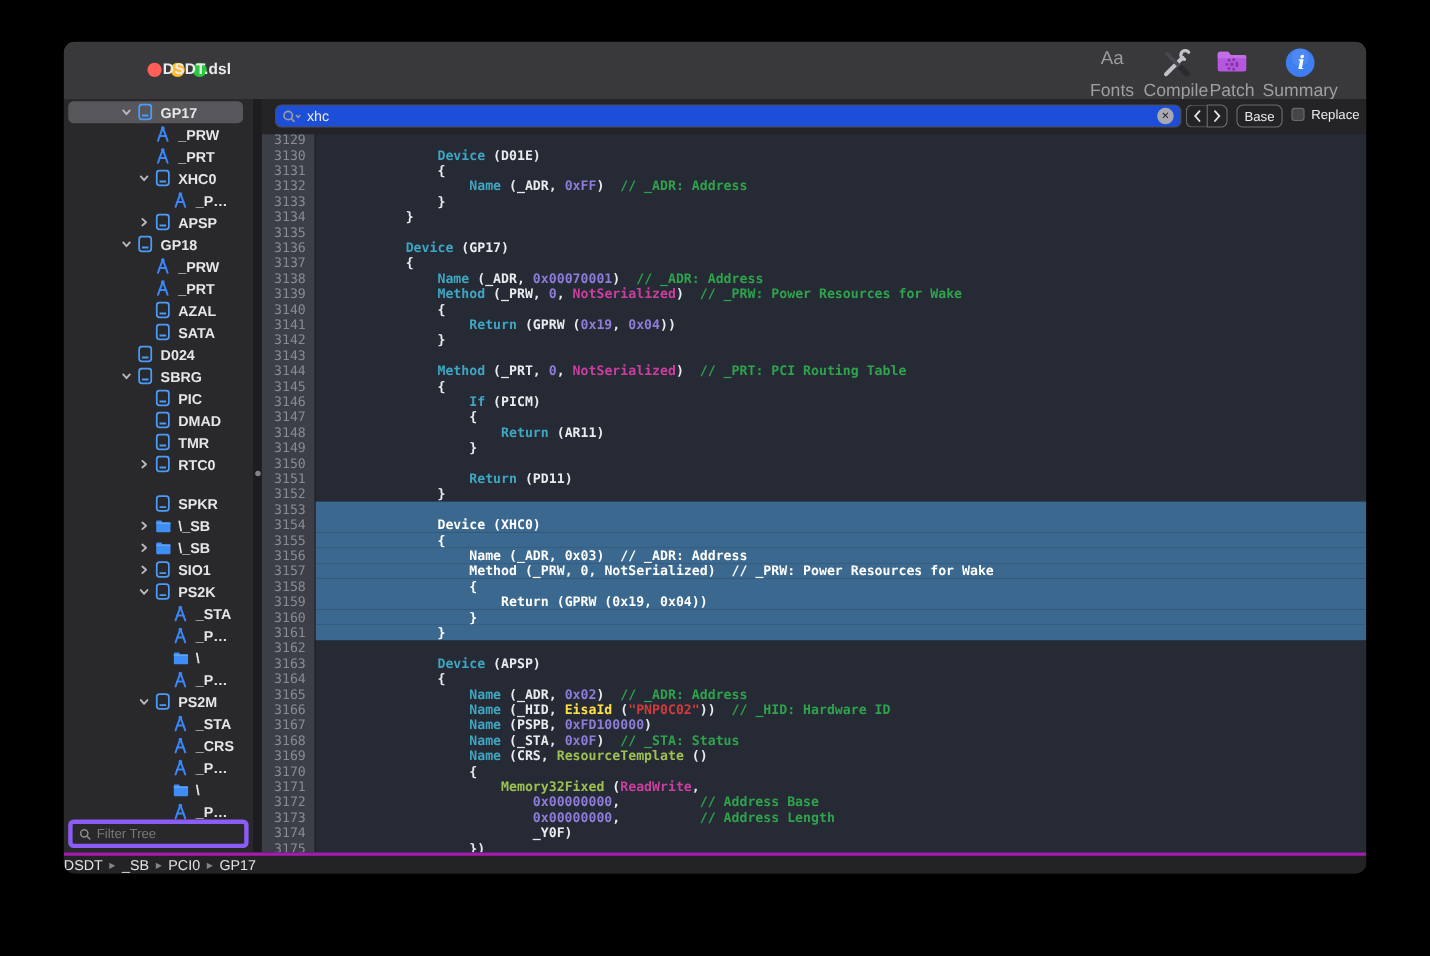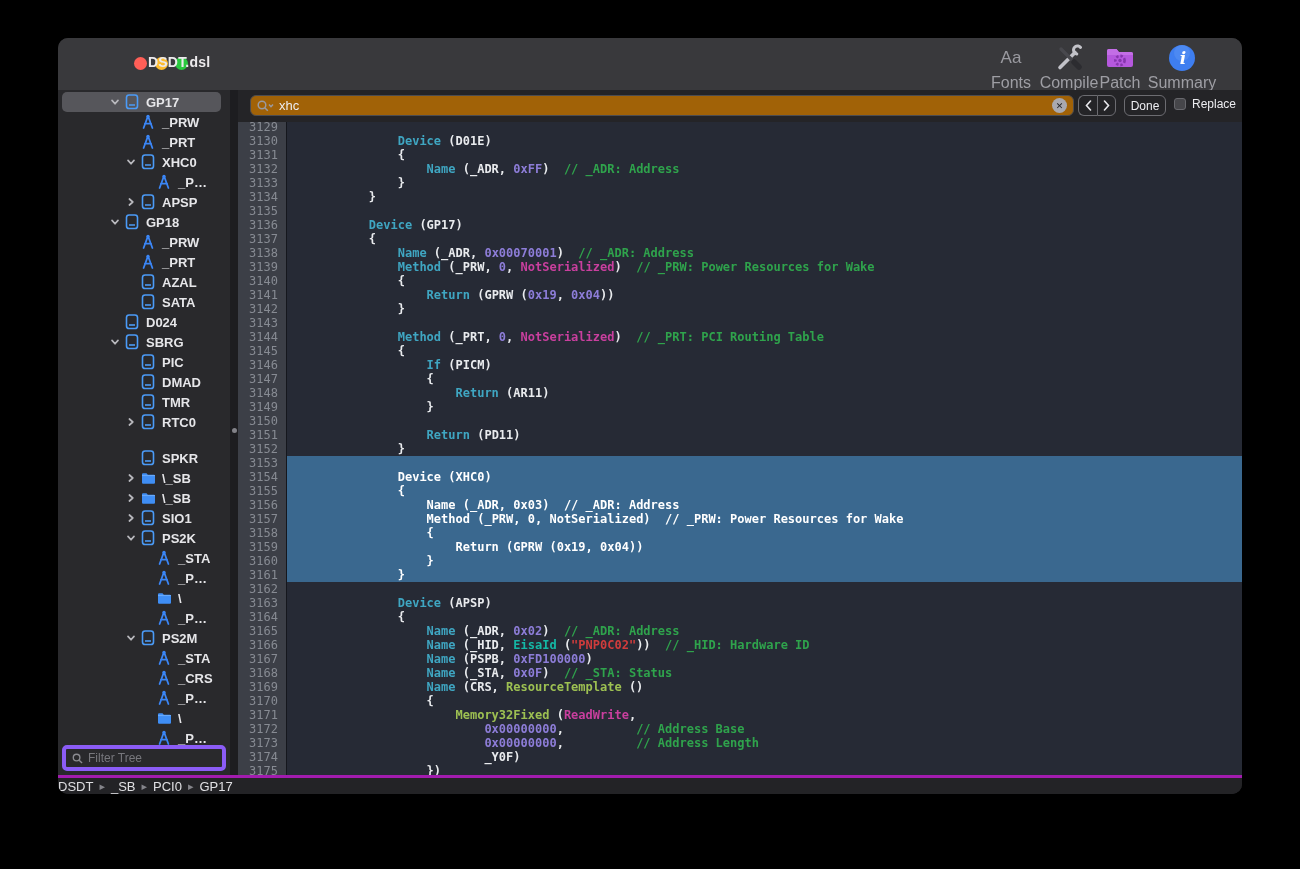--- a/index.html
+++ b/index.html
@@ -6,42 +6,42 @@
   .stage{position:relative;width:1300px;height:869px;background:#000;overflow:hidden;
          font-family:"Liberation Sans","DejaVu Sans",sans-serif;}
   .window{position:absolute;left:58px;top:38px;width:1184px;height:756px;
           background:#29292c;border-radius:10px;overflow:hidden;box-shadow:0 20px 60px rgba(0,0,0,.8);}
   
   .titlebar{position:absolute;left:0;top:0;width:1184px;height:52px;background:#39393c;
             border-bottom:1px solid #1f1f22;}
   .tlight{position:absolute;top:57px;width:13px;height:13px;border-radius:50%;}
   .win-title{position:absolute;left:90px;top:16px;font-size:14px;font-weight:bold;color:#eceaec;letter-spacing:.2px;}
   .titem{position:absolute;top:5px;width:60px;display:flex;flex-direction:column;align-items:center;gap:1px;cursor:default;}
-  .titem .ticon{height:30px;display:flex;align-items:center;justify-content:center;}
+  .titem .ticon{height:30px;display:flex;justify-content:center;}
   .titem .tlabel{font-size:16px;color:#9e9ea4;}
   .aa{font-size:17px;color:#9a9aa0;font-weight:500;}
   
   .sidebar{position:absolute;left:0;top:52px;width:172px;height:685px;background:#29292c;}
   .tree{position:absolute;left:0;top:2px;right:0;}
   .trow{position:relative;height:20px;display:flex;align-items:center;margin:0 9px 0 4px;border-radius:5px;}
   .trow.tsel{background:#56565b;}
   .chevslot{width:14px;height:14px;flex:none;display:flex;align-items:center;justify-content:center;margin-right:2px;}
   .ticonslot{width:16px;height:16px;flex:none;display:flex;align-items:center;justify-content:center;}
   .tname{margin-left:6px;font-size:13px;font-weight:600;color:#e6e6e9;white-space:nowrap;}
   .filter{position:absolute;left:4px;right:4px;bottom:4px;height:18px;border:4px solid #8b5cf6;
           border-radius:5px;display:flex;align-items:center;padding:0 6px;gap:5px;background:#29292c;}
   .filter .ph{font-size:12px;color:#77777c;}
   
   .divider{position:absolute;left:172px;top:52px;width:8px;height:685px;background:#1d1d20;}
   .divdot{position:absolute;left:1.5px;top:338px;width:5px;height:5px;border-radius:50%;background:#828288;}
   
   .main{position:absolute;left:180px;top:52px;width:1004px;height:685px;background:#262a35;}
   .searchrow{position:absolute;left:0;top:0;width:1004px;height:32px;background:#242427;
              border-bottom:1px solid #1b1b1e;display:flex;align-items:center;}
-  .sfield{position:absolute;left:12px;top:5px;width:824px;height:21px;background:#a16207;
+  .sfield{position:absolute;left:12px;top:5px;width:824px;height:21px;background:#1d4ed8;
           border:1px solid #4c4c50;border-radius:6px;display:flex;align-items:center;padding:0 6px;gap:5px;box-sizing:border-box;}
   .sq{font-size:13px;color:#ececf0;flex:1;}
   .sclear{width:15px;height:15px;border-radius:50%;background:#a9a9af;color:#242427;font-size:9px;font-weight:bold;
           display:flex;align-items:center;justify-content:center;flex:none;}
   .navbtns{position:absolute;left:840px;top:5px;height:21px;display:flex;}
   .navbtn{width:19px;height:21px;border:1px solid #6c6c71;background:transparent;color:#e6e6ea;font-size:11px;
           display:flex;align-items:center;justify-content:center;box-sizing:border-box;}
   .navbtn.prev{border-radius:6px 0 0 6px;border-right:none;}
   .navbtn.next{border-radius:0 6px 6px 0;}
   .donebtn{position:absolute;left:886px;top:5px;width:42px;height:21px;border:1px solid #6c6c71;border-radius:6px;
@@ -52,21 +52,21 @@
   
   .codearea{position:absolute;left:0;top:32px;width:1004px;height:653px;overflow:hidden;background:#262a35;}
   .gutterbg{position:absolute;left:0;top:0;width:48px;height:653px;background:#3c3f47;border-right:1px solid #15171d;}
   .lines{position:relative;margin-top:-2px;}
   .cl{display:flex;height:14px;line-height:14px;font-family:"DejaVu Sans Mono",monospace;font-size:12px;font-weight:bold;white-space:pre;}
   .ln{width:40px;padding-right:9px;flex:none;text-align:right;color:#878b93;font-weight:400;}
   .code{flex:1;padding-left:24px;}
   .cl.sel .code{background:#3a688f;}
   .cl.sel .code span{color:#fff;}
   .tp{color:#e9ebee}.tk{color:#3fa6c2}.tn{color:#8d7dd8}.tm{color:#c93f9e}
-  .tc{color:#2fa34c}.te{color:#14b8a6}.ts{color:#d03c3c}.tr{color:#9dc052}
+  .tc{color:#2fa34c}.te{color:#fde047}.ts{color:#d03c3c}.tr{color:#9dc052}
   
   .statusbar{position:absolute;left:0;bottom:0;width:1184px;height:19px;background:#232326;border-top:3px solid #a21caf;
              display:flex;align-items:center;padding-left:0;box-sizing:border-box;}
   .crumb{font-size:13px;color:#e0e0e3;}
   .crumbsep{font-size:11px;color:#84848a;margin:0 6px;}
 </style>
 </head>
 <body>
 
 <div class="stage">
@@ -540,21 +540,21 @@
             <svg width="7" height="11" viewBox="0 0 7 11">
                 <path d="M5.5 1 L1.5 5.5 L5.5 10" fill="none" stroke="#e6e6ea" stroke-width="1.6" stroke-linecap="round"></path>
               </svg>
           </div>
           <div class="navbtn next">
             <svg width="7" height="11" viewBox="0 0 7 11">
                 <path d="M1.5 1 L5.5 5.5 L1.5 10" fill="none" stroke="#e6e6ea" stroke-width="1.6" stroke-linecap="round"></path>
               </svg>
           </div>
         </div>
-        <div class="donebtn">Done</div>
+        <div class="donebtn">Base</div>
         <div class="repl">
           <span class="cbx"></span>
           <span class="rlabel">Replace</span>
         </div>
       </div>
       <div class="codearea">
         <div class="gutterbg"></div>
         <div class="lines" id="lines">
             <div class="cl"><span class="ln">3129</span><span class="code"></span></div>
             <div class="cl"><span class="ln">3130</span><span class="code"><span class="tp">            </span><span class="tk">Device</span><span class="tp"> (D01E)</span></span></div>

